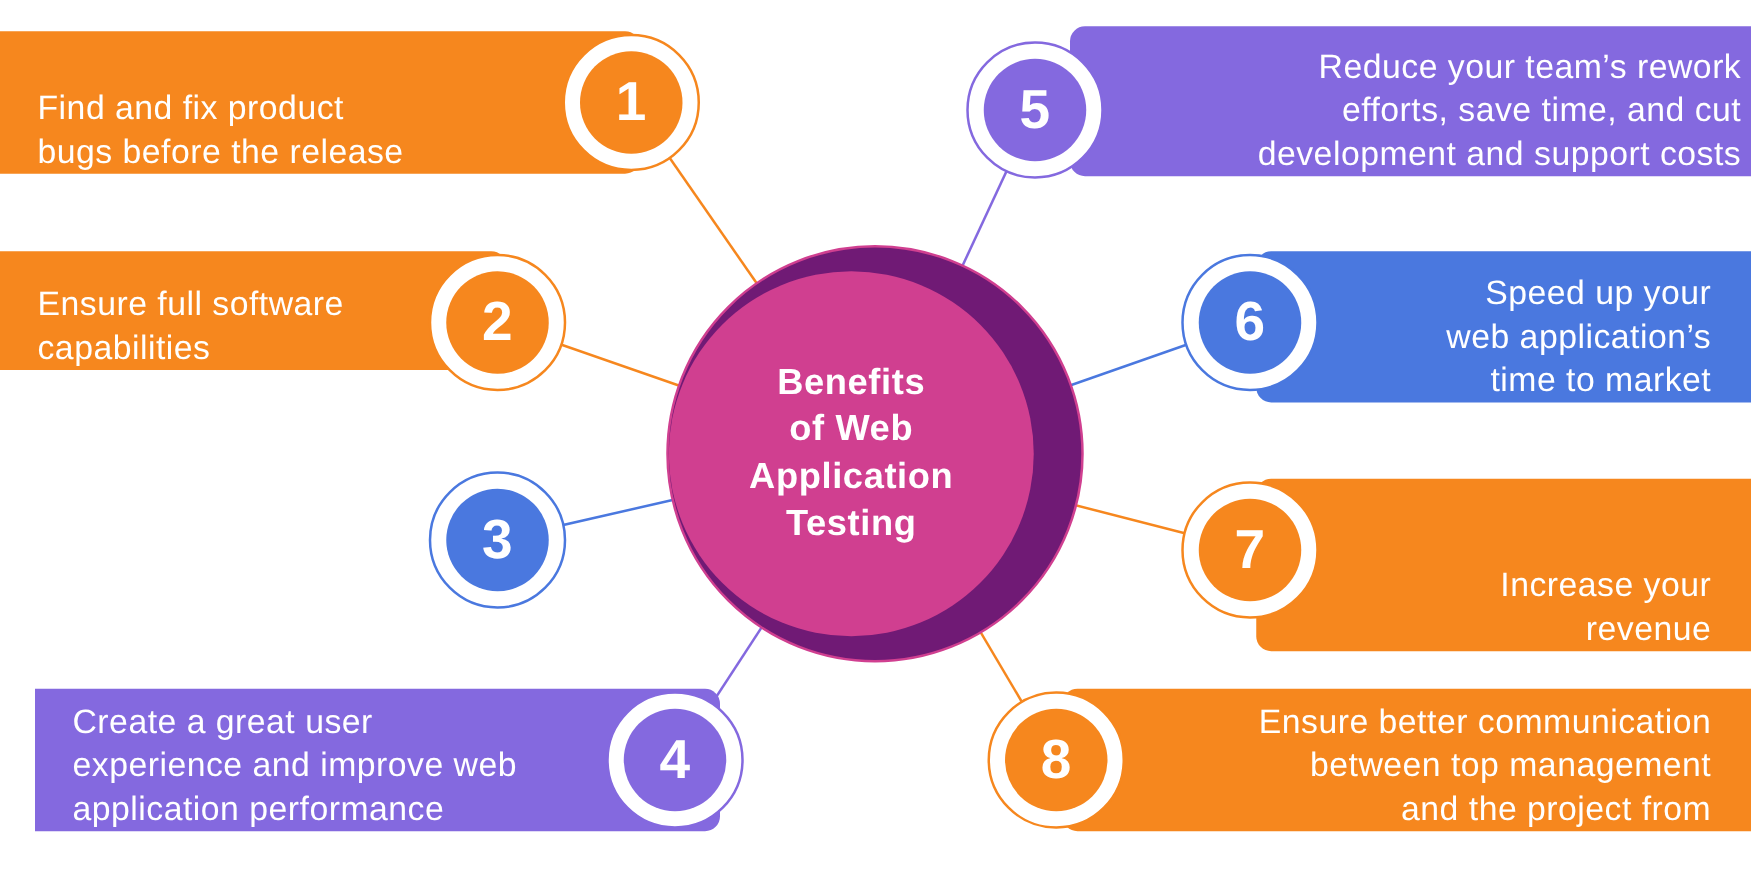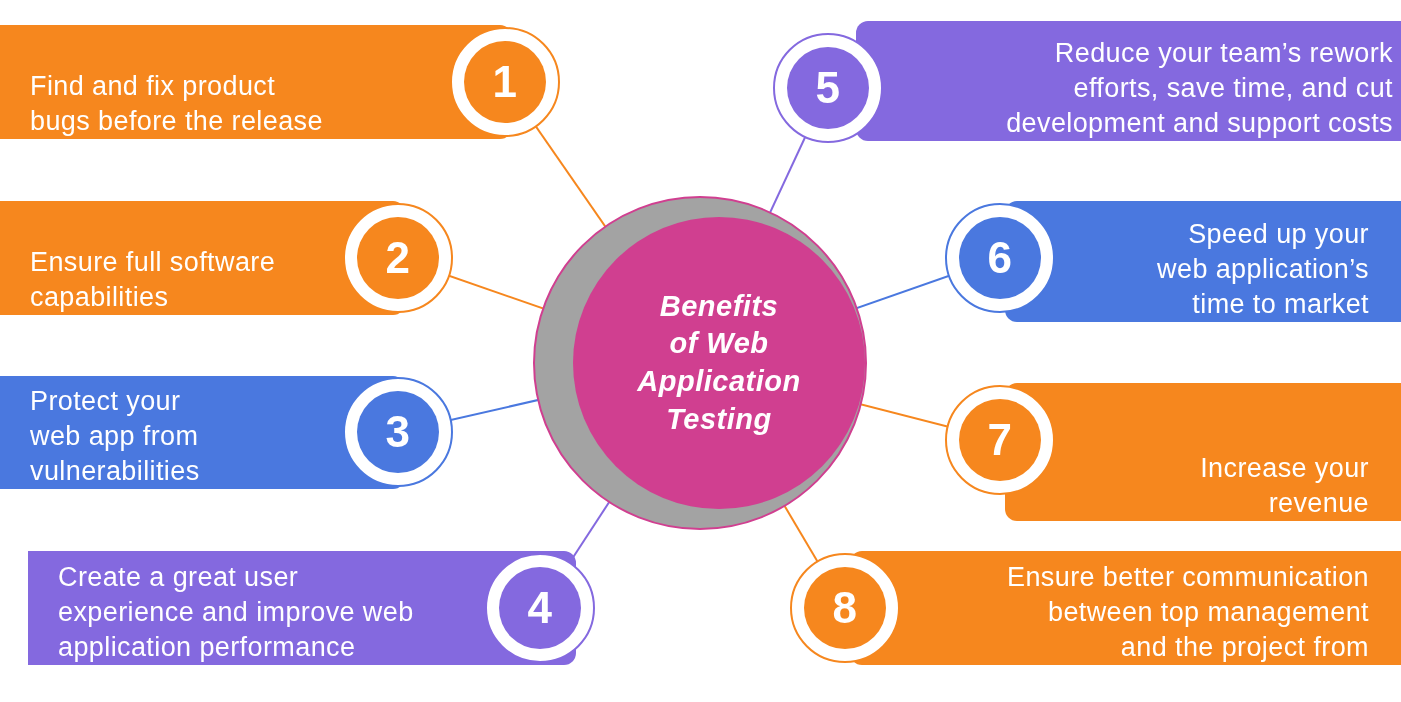--- a/index.html
+++ b/index.html
@@ -62,26 +62,25 @@
   }
 
   .center {
     position: absolute;
     z-index: 4;
     left: 533px;
     top: 196px;
     width: 334px;
     height: 334px;
     border-radius: 50%;
-    background: #a3a3a3;
+    background: #701a75;
     border: 2.5px solid var(--c);
     display: flex;
     align-items: center;
-    justify-content: flex-end;
-    font-style: italic;
+    justify-content: flex-start;
   }
   .center-disc {
     width: 292px;
     height: 292px;
     border-radius: 50%;
     background: var(--c);
     display: flex;
     align-items: center;
     justify-content: center;
   }
@@ -108,28 +107,23 @@
     <line class="link" x1="828" y1="88" x2="700" y2="363" style="--c: #8469DF;"></line>
     <line class="link" x1="1000" y1="258" x2="700" y2="363" style="--c: #4A78DF;"></line>
     <line class="link" x1="1000" y1="440" x2="700" y2="363" style="--c: #F6871E;"></line>
     <line class="link" x1="845" y1="608" x2="700" y2="363" style="--c: #F6871E;"></line>
   </svg>
 
   <div class="banner side-left" style="left: 0px; top: 25px; width: 512px; height: 114px; --c: #F6871E;">
     <div class="banner-text">Find and fix product
 bugs before the release</div>
   </div>
-  <div class="banner side-left" style="left: 0px; top: 201px; width: 405px; height: 114px; --c: #F6871E;">
+  <div class="banner side-left" style="left: 0px; top: 201px; width: 405px; height: 95px; --c: #F6871E;">
     <div class="banner-text">Ensure full software
 capabilities</div>
-  </div>
-  <div class="banner side-left" style="left: 0px; top: 376px; width: 405px; height: 113px; --c: #4A78DF;">
-    <div class="banner-text">Protect your
-web app from
-vulnerabilities</div>
   </div>
   <div class="banner side-left" style="left: 0px; top: 551px; width: 548px; height: 114px; margin-left: 28px; --c: #8469DF;">
     <div class="banner-text">Create a great user
 experience and improve web
 application performance</div>
   </div>
 
   <div class="banner side-right" style="left: 856px; top: 21px; width: 569px; height: 120px; --c: #8469DF;">
     <div class="banner-text">Reduce your team’s rework
 efforts, save time, and cut

